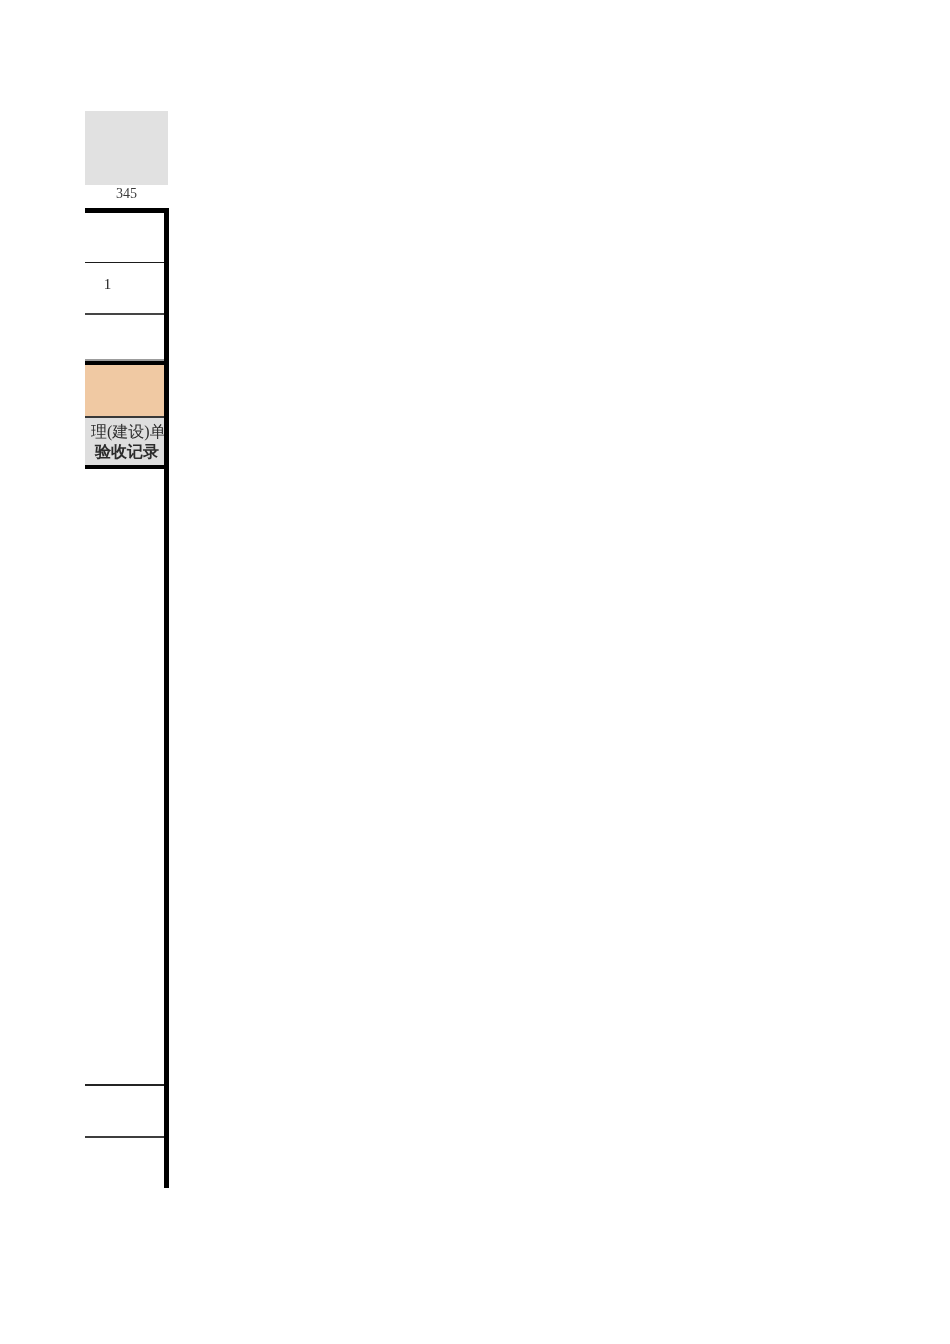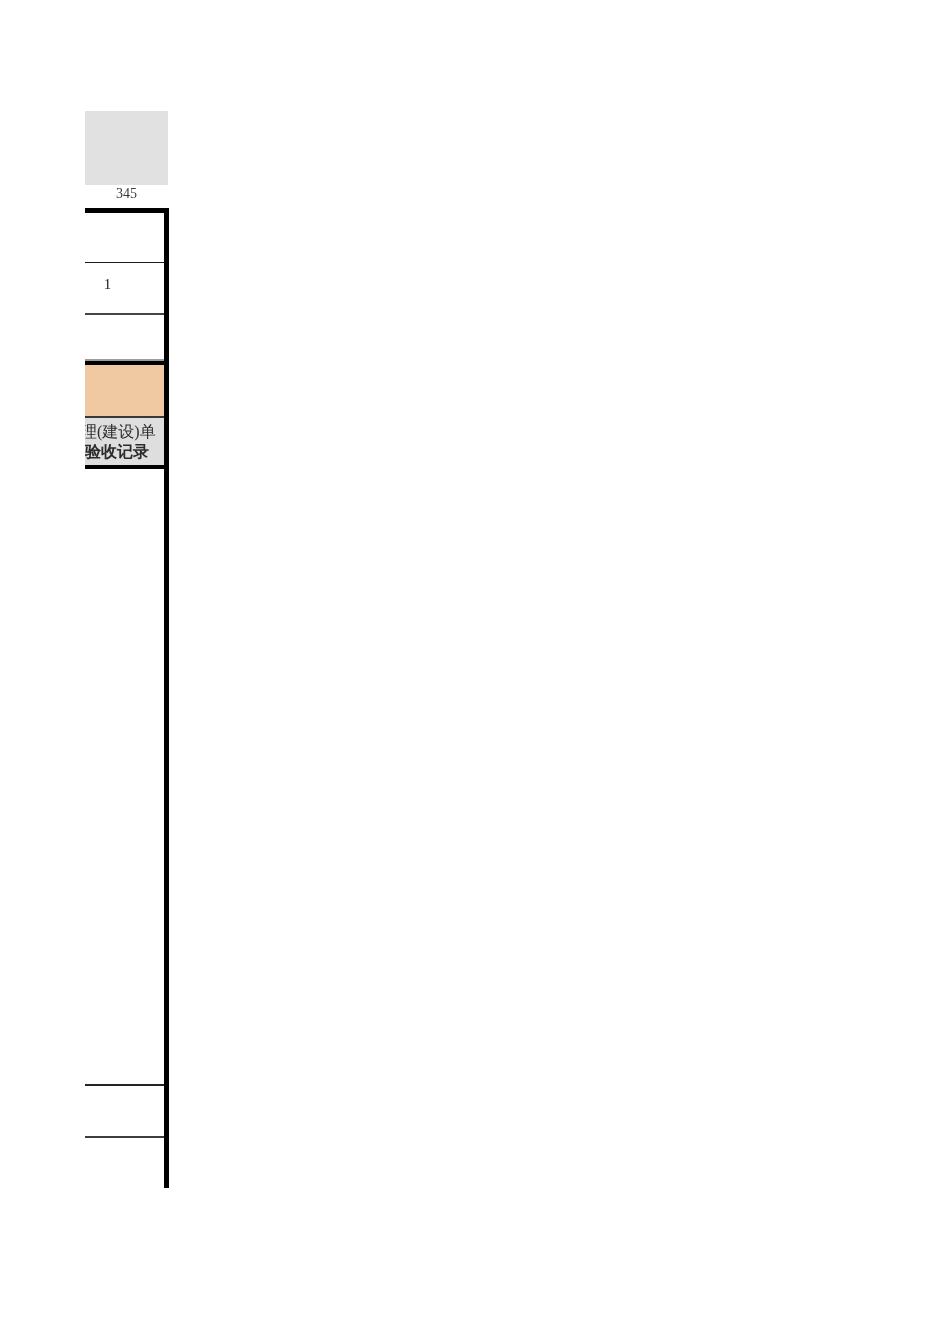--- a/index.html
+++ b/index.html
@@ -68,20 +68,21 @@
   .cell-gray {
     top: 418px; height: 47px;
     background: #dedede;
     overflow: hidden;
     color: #2b2b2b;
     font-size: 16px;
     line-height: 19.5px;
     padding-top: 4px;
     box-sizing: border-box;
     white-space: nowrap;
+    padding-left: 10px;
   }
   .cell-gray .line1 { margin-left: -4px; }
   .cell-gray .line2 { margin-left: 0; font-weight: bold; }
   .cell-brow1 { top: 1086px; height: 49px; }
   .cell-brow2 { top: 1138px; height: 50px; }
   .serial-value {
     position: absolute;
     left: 0; top: 13px;
     width: 45px;
     text-align: center;

